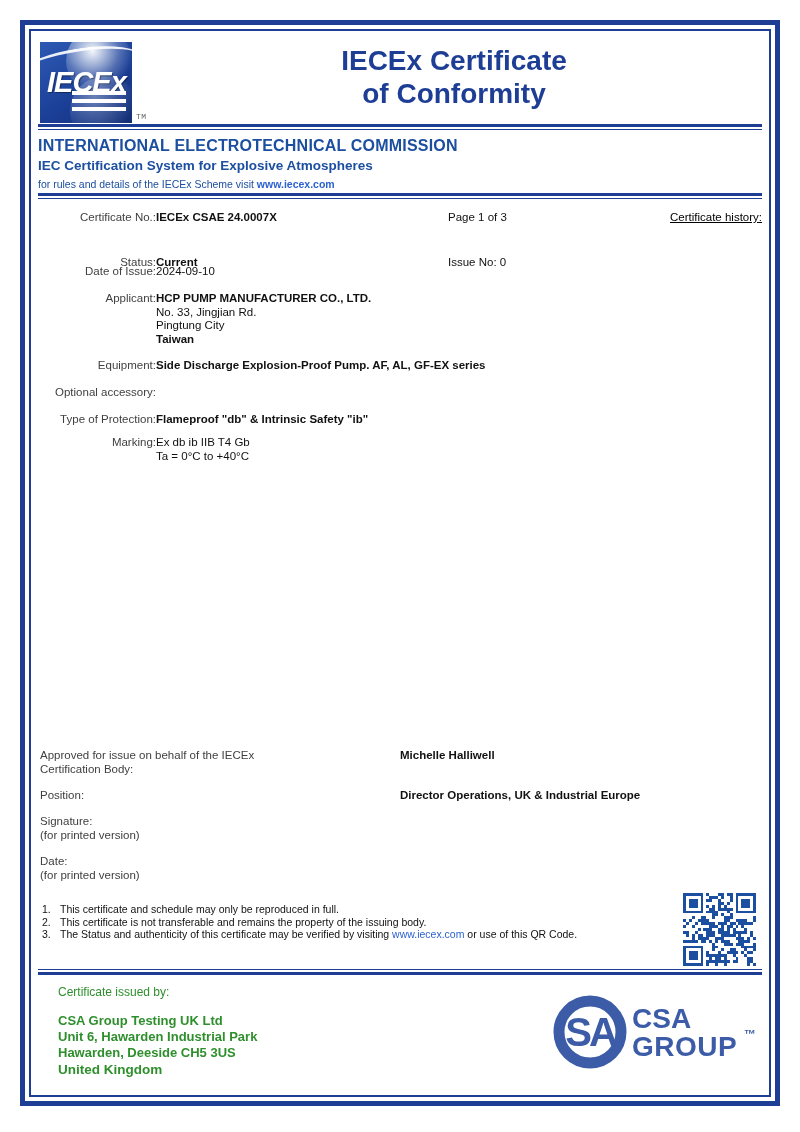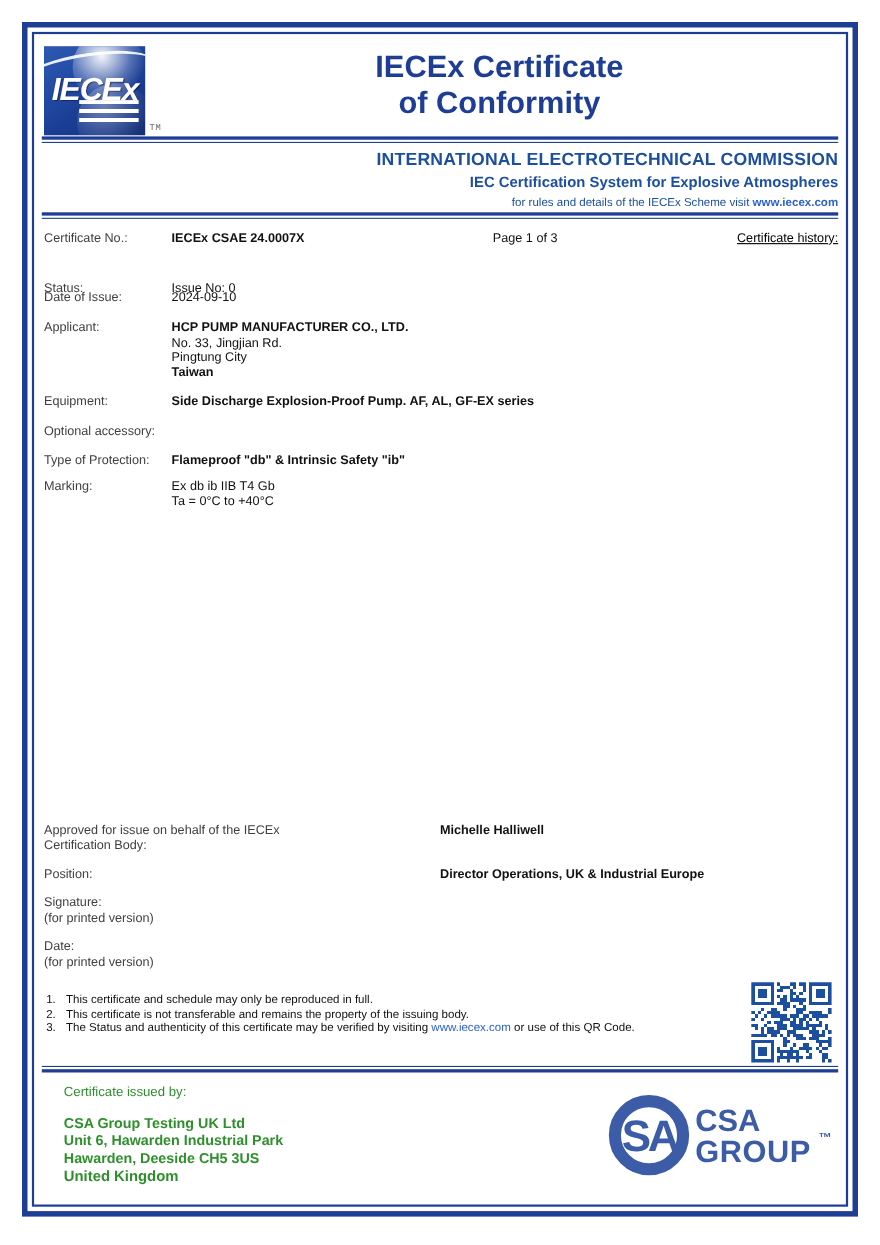--- a/index.html
+++ b/index.html
@@ -37,29 +37,29 @@
     background:repeating-linear-gradient(to bottom,#fff 0 4px,transparent 4px 8px);}
   .iecex-tm{position:absolute;left:136px;top:112px;font-size:8px;color:#666;letter-spacing:.5px;font-family:Liberation Mono, monospace;}
 
   .title{position:absolute;left:150px;right:42px;top:44px;text-align:center;color:var(--navy);
     font-size:28px;font-weight:bold;line-height:33px;}
 
   .rule{position:absolute;left:38px;right:38px;}
   .rule-a{border-top:3px solid var(--navy);border-bottom:1px solid var(--navy);height:6px;}
   .rule-b{border-top:1px solid var(--navy);border-bottom:3px solid var(--navy);height:6px;}
 
-  .commission{position:absolute;left:38px;right:38px;top:137px;text-align:right;color:var(--head-blue);}
+  .commission{position:absolute;left:38px;right:38px;top:137px;text-align:left;color:var(--head-blue);}
   .commission .l1{font-size:16px;font-weight:bold;letter-spacing:.2px;}
   .commission .l2{font-size:13.5px;font-weight:bold;margin-top:3px;}
   .commission .l3{font-size:10.5px;margin-top:5px;}
   .commission .l3 .lnk{color:var(--link-blue);font-weight:bold;}
 
   
   .row{position:absolute;left:40px;width:722px;display:flex;font-size:11.5px;line-height:13.5px;}
-  .row .lbl{width:116px;flex:none;color:var(--label);}
+  .row .lbl{width:116px;flex:none;color:var(--label);text-align:right;}
   .row .val{width:292px;flex:none;color:var(--ink);}
   .row .mid{width:160px;flex:none;color:var(--ink);}
   .row .rgt{flex:1;text-align:right;}
   .b{font-weight:bold;}
   .u{text-decoration:underline;}
   .val div{margin:0;}
 
   
   .arow{position:absolute;left:40px;width:722px;display:flex;font-size:11.5px;line-height:13.5px;}
   .arow .albl{width:360px;flex:none;color:var(--label);}
@@ -113,20 +113,21 @@
 
   <div class="row" style="top:211px">
     <span class="lbl">Certificate No.:</span>
     <span class="val b">IECEx CSAE 24.0007X</span>
     <span class="mid">Page 1 of 3</span>
     <span class="rgt u">Certificate history:</span>
   </div>
 
   <div class="row" style="top:256px">
     <span class="lbl">Status:</span>
+    <span class="val b">Current</span>
     <span class="mid">Issue No: 0</span>
   </div>
 
   <div class="row" style="top:265px">
     <span class="lbl">Date of Issue:</span>
     <span class="val">2024-09-10</span>
   </div>
 
   <div class="row" style="top:292px">
     <span class="lbl">Applicant:</span>

